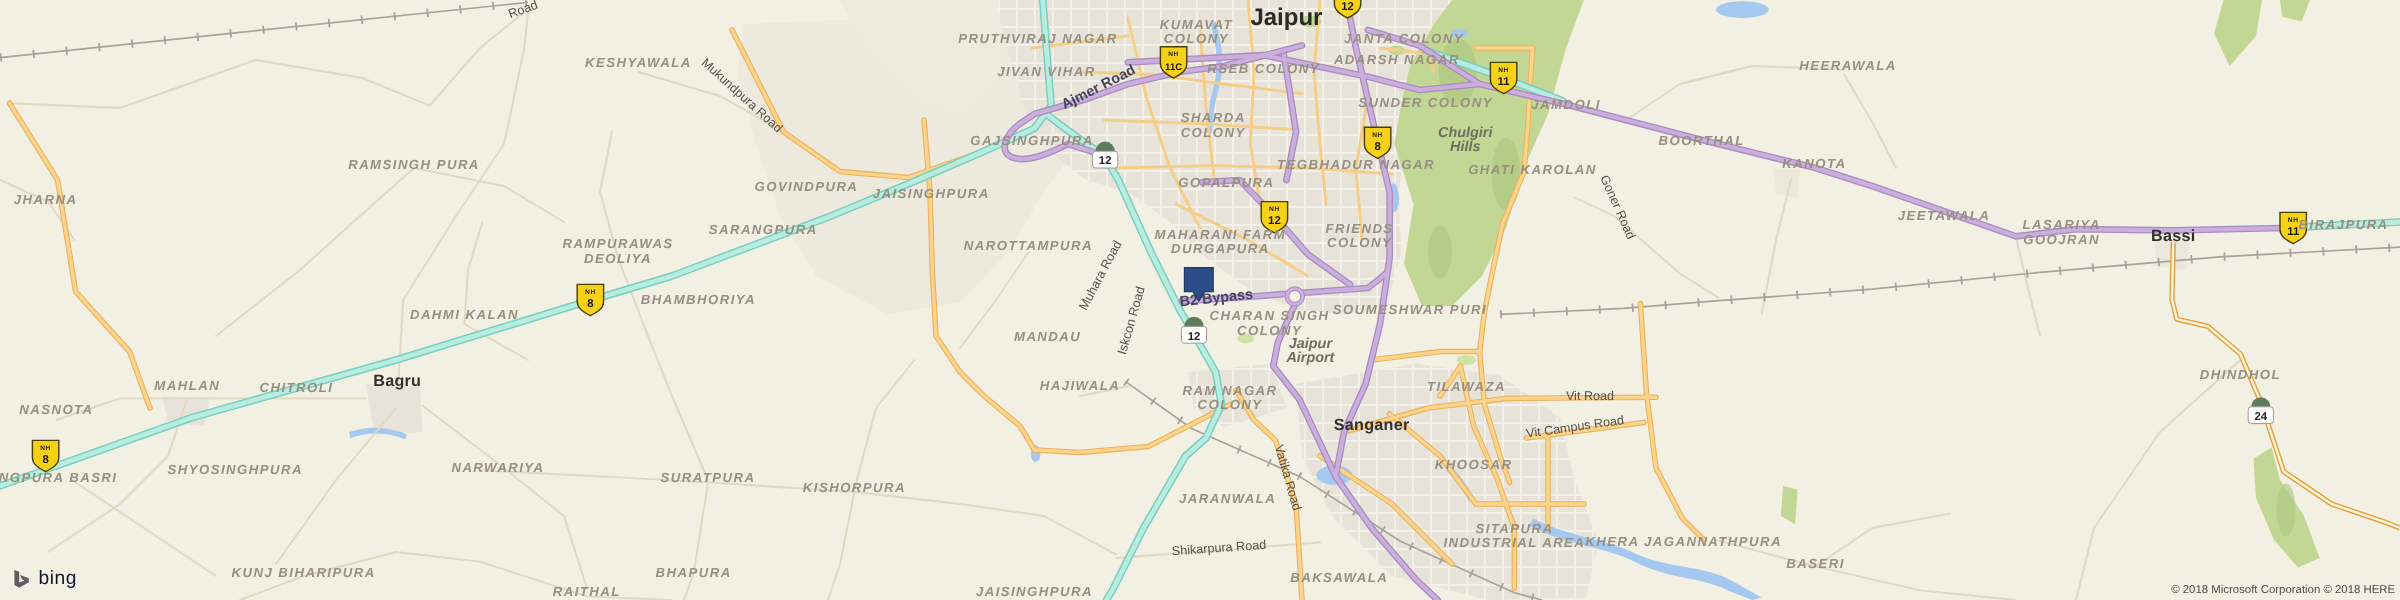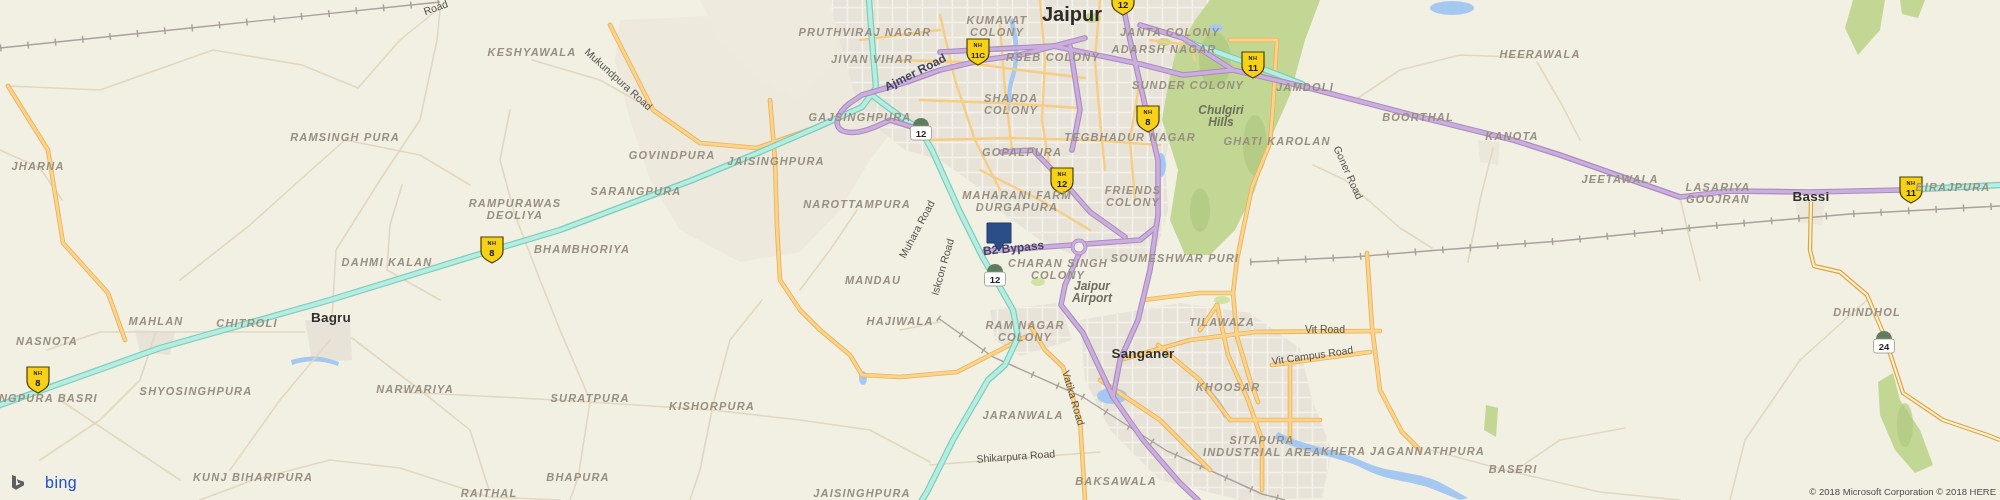--- a/index.html
+++ b/index.html
@@ -12,22 +12,22 @@
                 letter-spacing:1.2px;text-anchor:middle;}
   .lbl-town{fill:#32302c;font-size:13.5px;font-weight:bold;text-anchor:middle;letter-spacing:.2px;}
   .lbl-city{fill:#2b2a27;font-size:20px;font-weight:bold;text-anchor:middle;}
   .lbl-area{fill:#6e6e5e;font-size:12px;font-style:italic;font-weight:bold;text-anchor:middle;}
   .lbl-road{fill:#55524b;font-size:10.5px;text-anchor:middle;}
   .lbl-roadp{fill:#45445f;font-size:12px;font-weight:bold;text-anchor:middle;}
   .shield-num{fill:#1e1c00;font-size:9.5px;font-weight:bold;text-anchor:middle;}
   .shield-sm{fill:#1e1c00;font-size:5.5px;font-weight:bold;text-anchor:middle;letter-spacing:.5px;}
   .mile-num{fill:#222;font-size:9.5px;font-weight:bold;text-anchor:middle;}
   
-  #logo{position:absolute;left:10px;top:474px;display:flex;align-items:center;gap:18px;
-        color:#1d4ed8;font-size:16px;letter-spacing:.5px;cursor:pointer;}
+  #logo{position:absolute;left:10px;top:474px;display:flex;align-items:center;gap:5px;
+        color:#0f172a;font-size:16px;letter-spacing:.5px;cursor:pointer;}
   #logo span{font-weight:normal;}
   #attribution{position:absolute;right:4px;top:486px;font-size:9.5px;color:#4c4c4c;}
 </style>
 </head>
 <body>
 
 <div id="map">
 <svg id="basemap" width="2000" height="500" viewBox="0 0 2000 500" xmlns="http://www.w3.org/2000/svg">
   <defs>
     <pattern id="citygrid" width="15" height="15" patternUnits="userSpaceOnUse">

